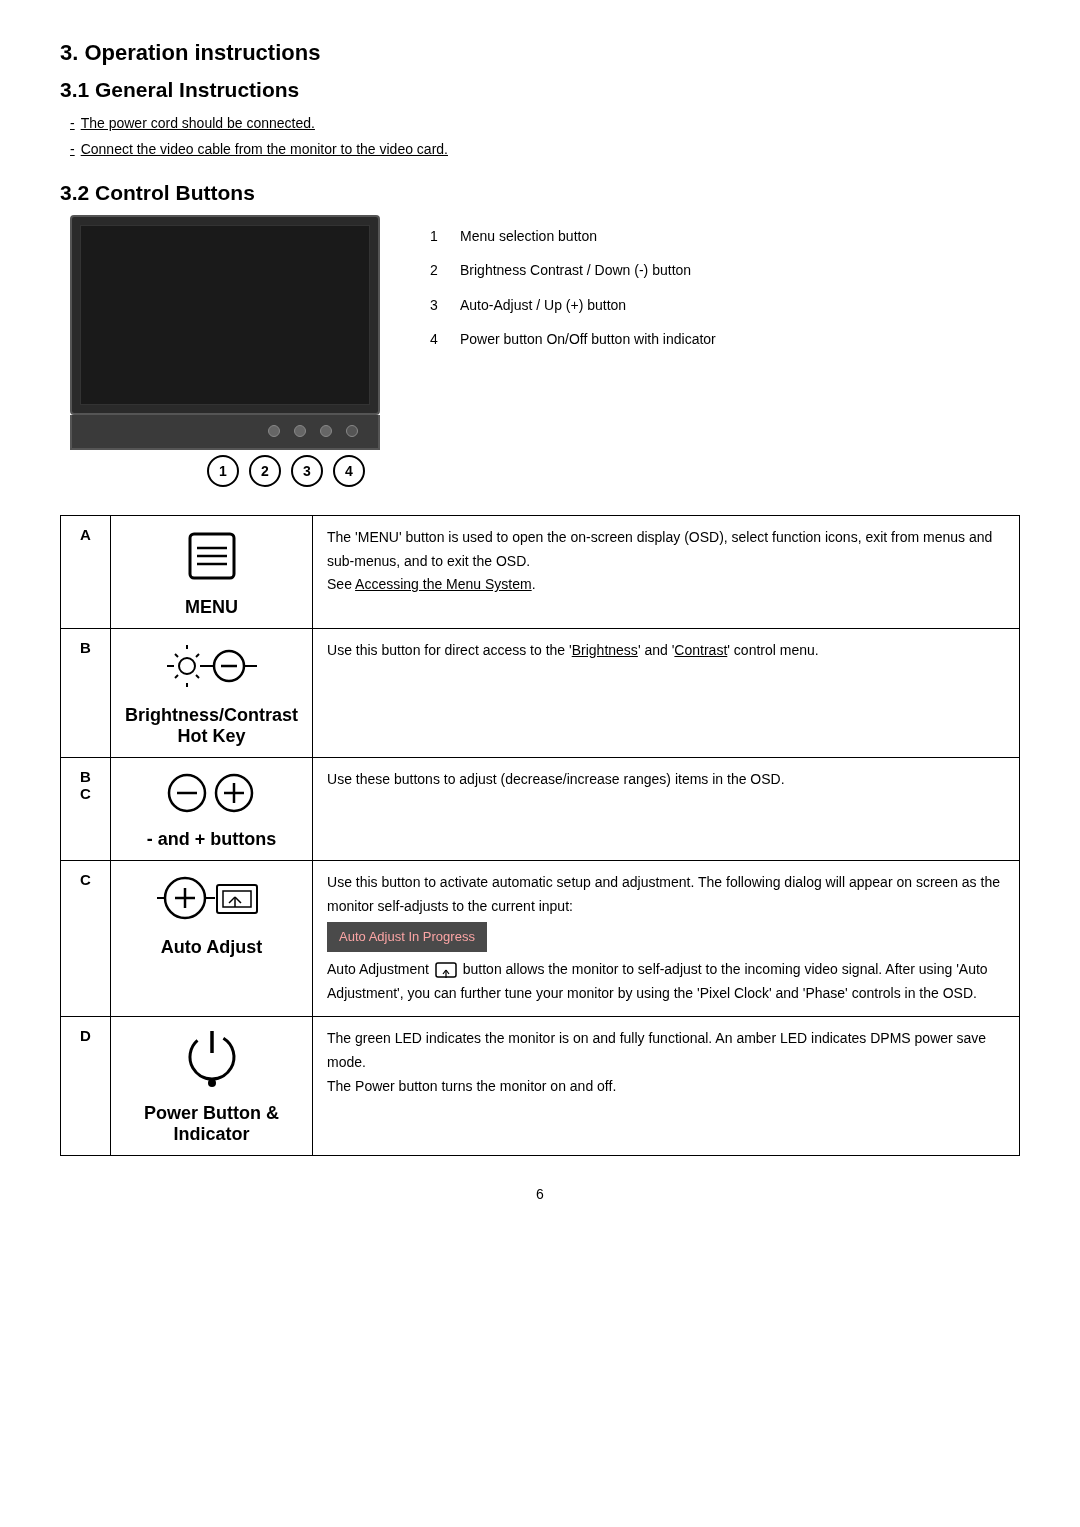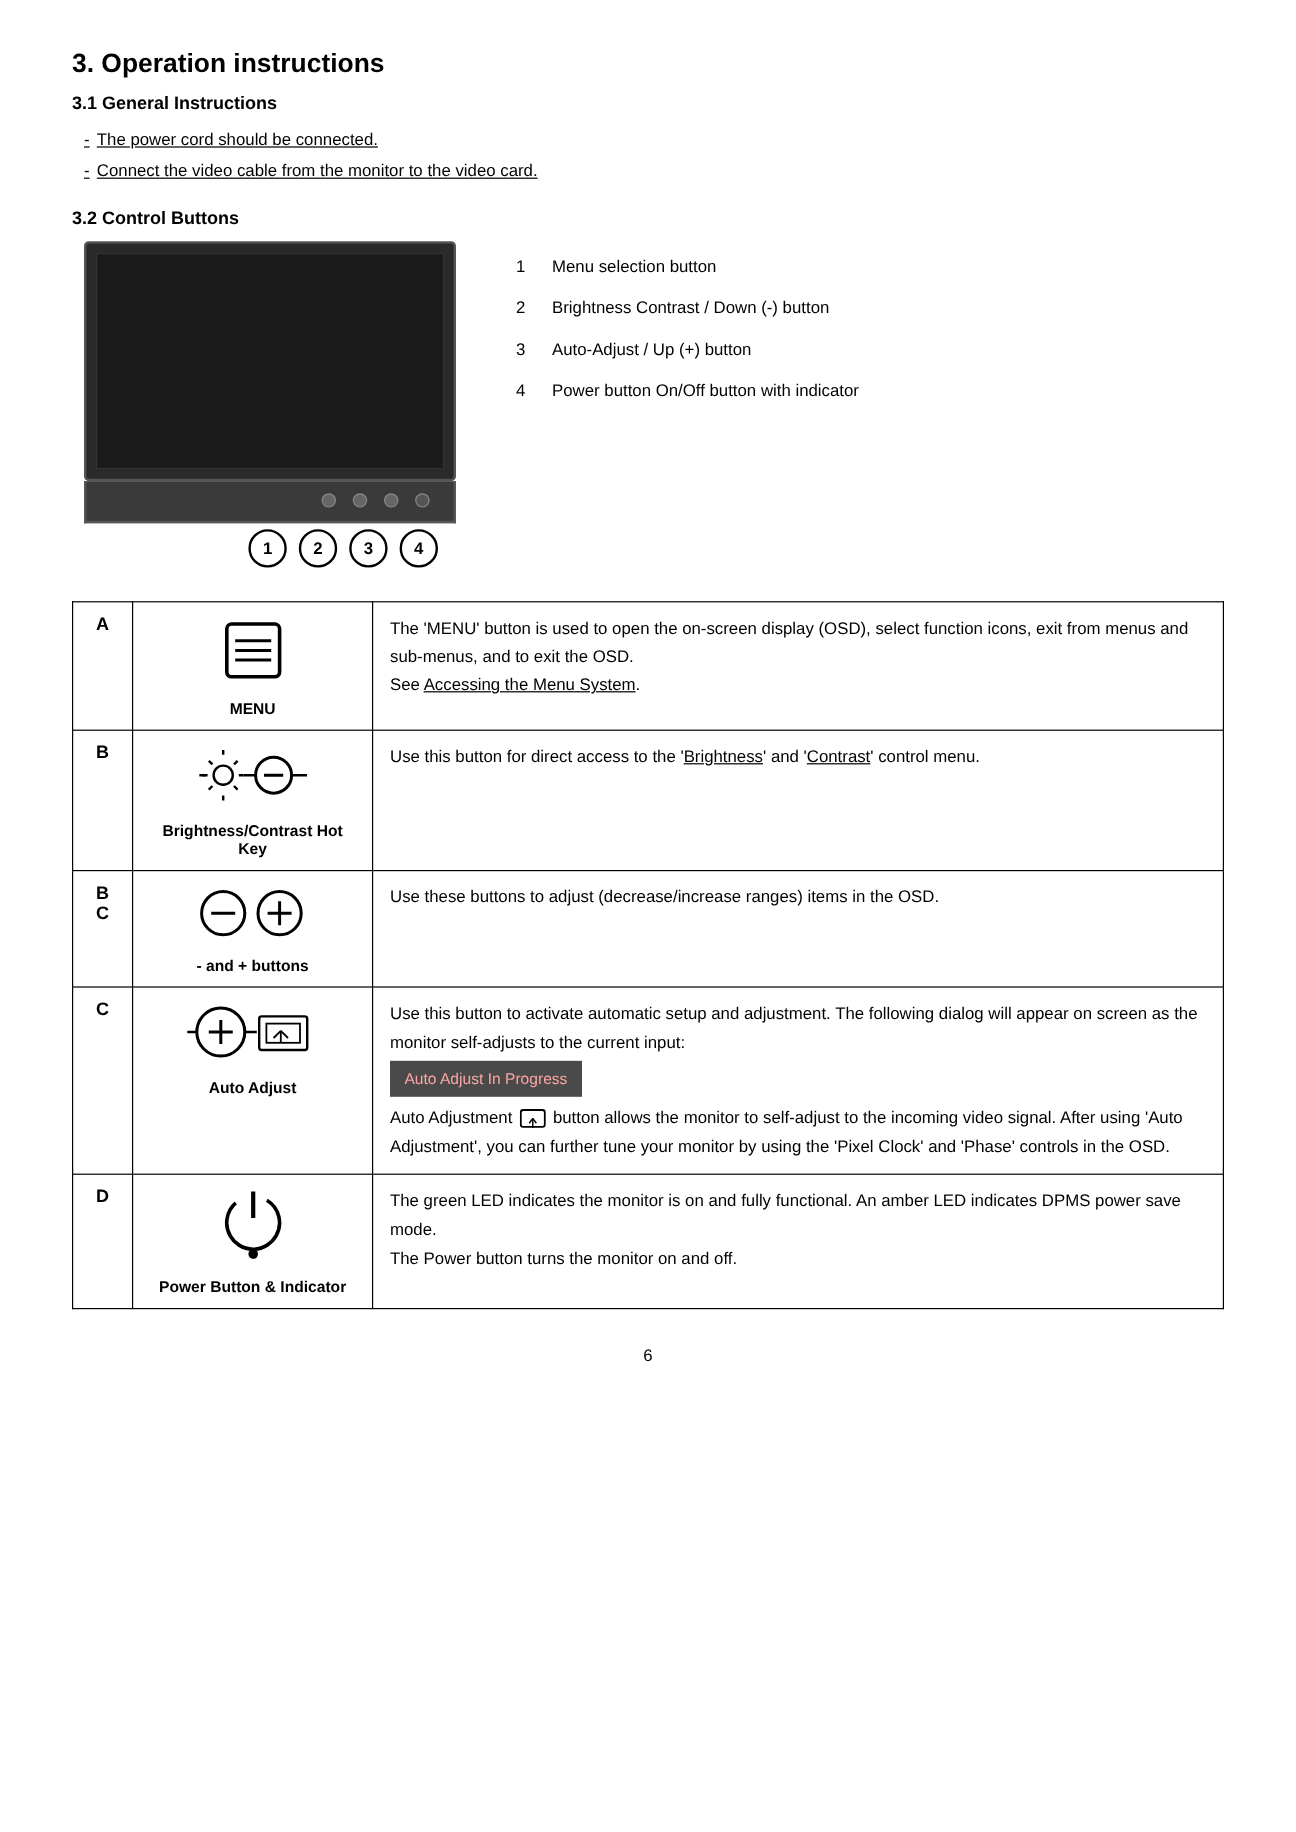--- a/index.html
+++ b/index.html
@@ -11,21 +11,21 @@
       width: 1080px;
       min-height: 1527px;
       padding: 40px 60px;
     }
     h2 {
       font-size: 22px;
       font-weight: bold;
       margin-bottom: 12px;
     }
     h3 {
-      font-size: 15px;
+      font-size: 21px;
       font-weight: bold;
       margin-bottom: 10px;
     }
     .section { margin-bottom: 20px; }
     .general-text { margin-left: 10px; margin-bottom: 6px; line-height: 1.6; }
     .bullet { display: flex; margin-left: 10px; margin-bottom: 4px; line-height: 1.6; text-decoration: underline; }
     .bullet::before { content: '-'; margin-right: 6px; }
 
     
     .control-buttons-layout {
@@ -147,21 +147,21 @@
       vertical-align: middle;
     }
     .icon-cell {
       width: 200px;
       text-align: center;
       vertical-align: middle;
       padding: 14px;
     }
     .icon-label {
       font-weight: bold;
-      font-size: 13px;
+      font-size: 18px;
       margin-top: 8px;
       display: block;
     }
     .desc-cell {
       line-height: 1.7;
     }
     
     .auto-adjust-bar {
       background: #4a4a4a;
       color: #fca5a5;

